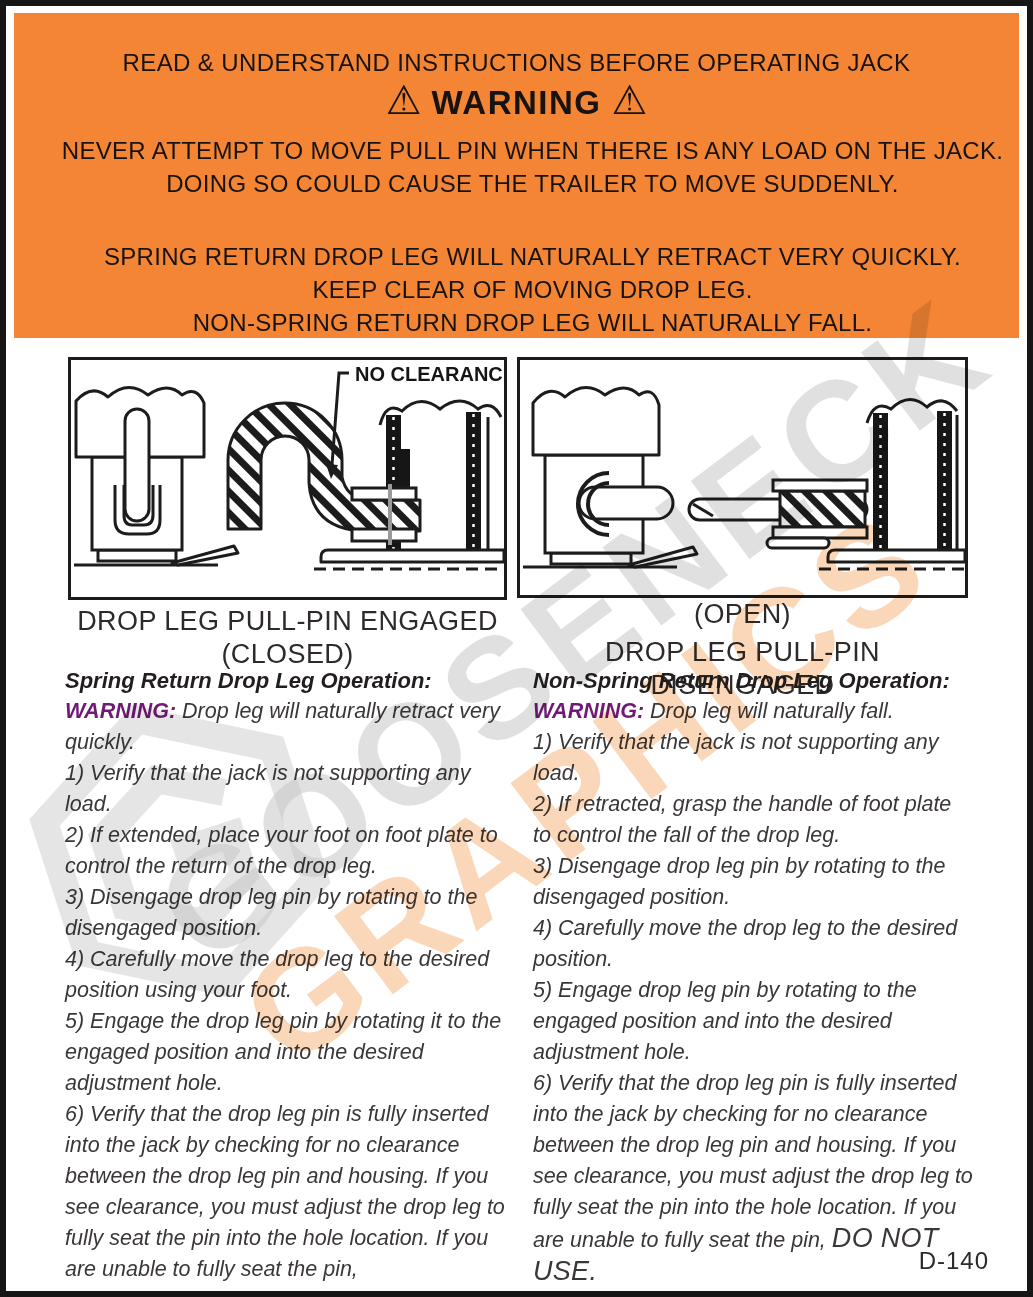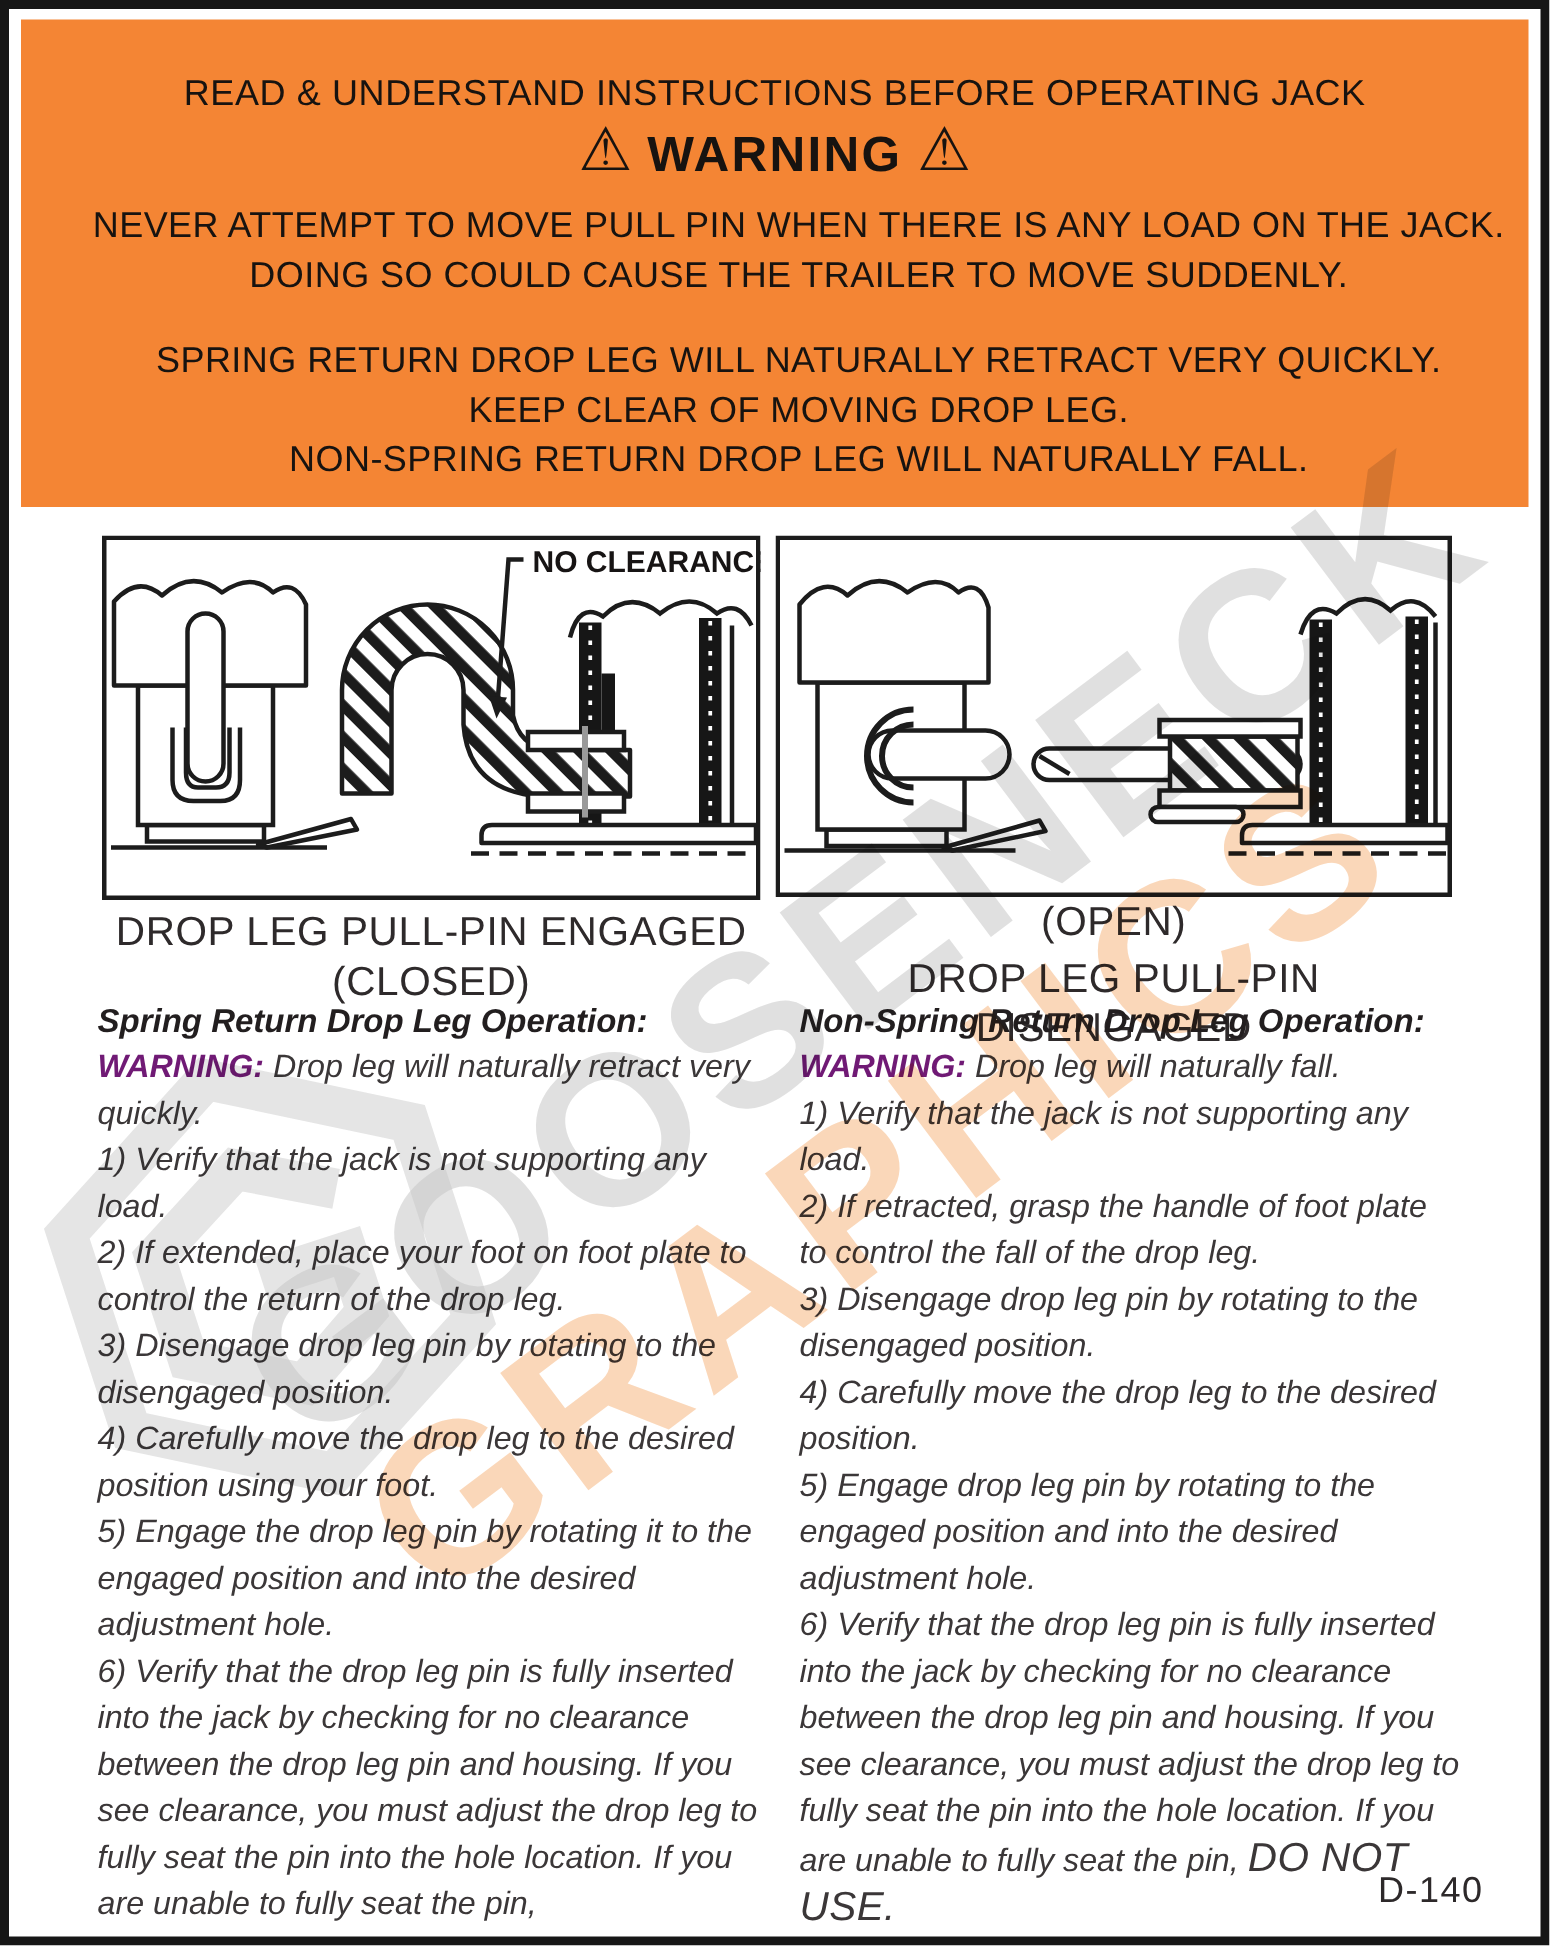--- a/index.html
+++ b/index.html
@@ -11,21 +11,21 @@
   
   .banner{
     position:absolute;left:8px;top:7px;width:1005px;height:325px;
     background:#F48534;text-align:center;color:#171310;
   }
   .b-line1{padding-top:36px;font-size:24px;letter-spacing:.4px;}
   .b-warning{margin-top:5px;display:flex;justify-content:center;align-items:center;gap:10px;}
   .bw-word{font-size:33px;font-weight:800;letter-spacing:1.5px;line-height:1;}
   .tri{font-size:40px;line-height:1;transform:translateY(-2px);}
   .b-para{margin-top:12px;font-size:24px;line-height:33px;letter-spacing:.3px;padding-left:32px;}
-  .b-para2{margin-top:24px;}
+  .b-para2{margin-top:40px;}
   
   .figure{position:absolute;top:351px;text-align:center;}
   .fig-left{left:62px;width:439px;}
   .fig-right{left:511px;width:451px;}
   .figure svg{display:block;background:#fff;}
   .figcap{font-size:27px;line-height:33px;letter-spacing:.4px;color:#2e2a2b;}
   .figcap.first{margin-top:5px;}
   
   .col{position:absolute;top:659px;font-size:21.5px;line-height:31px;color:#3b3738;text-align:left;font-style:italic;}
   .col-left{left:59px;width:458px;}

